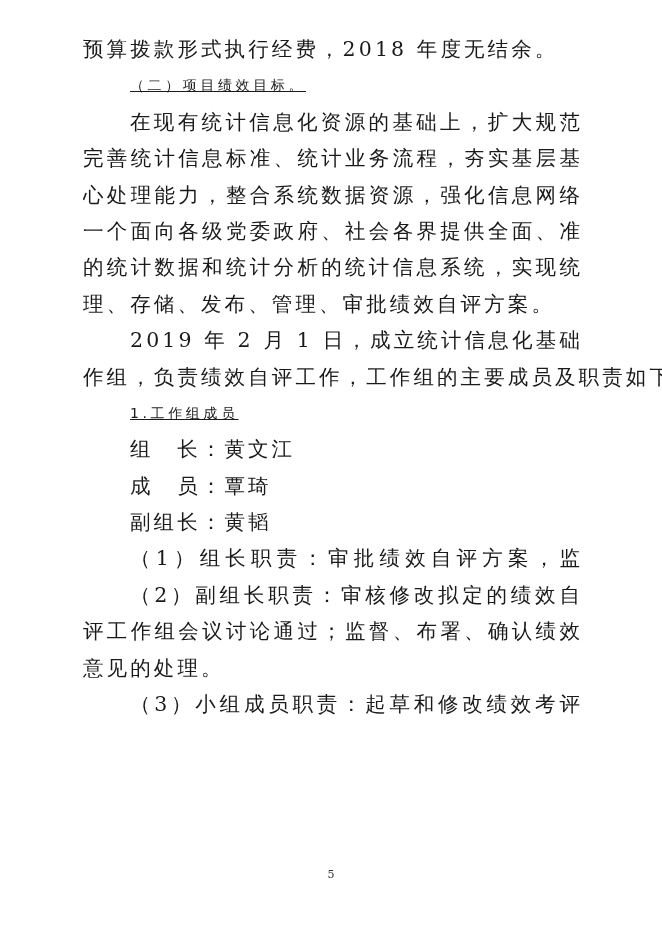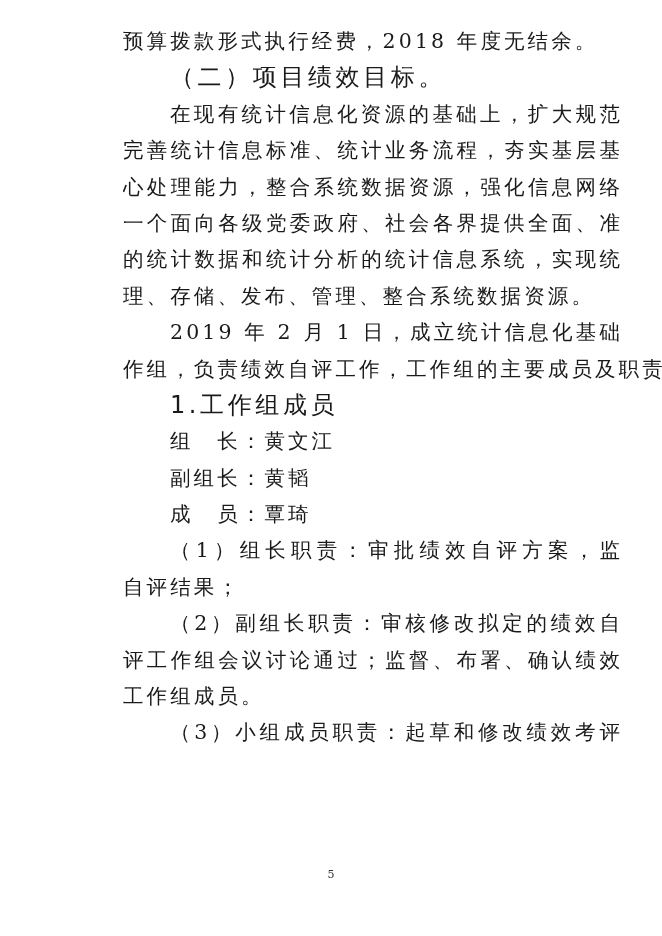--- a/index.html
+++ b/index.html
@@ -11,23 +11,22 @@
       width: 662px;
       height: 936px;
       position: relative;
       overflow: hidden;
       font-family: "DejaVu Serif", "Liberation Serif", serif;
       color: #1a1a1a;
     }
     .page {
       position: absolute;
       left: 83px;
-      top: 23px;
+      top: 31px;
       width: 500px;
-      margin-left: 40px;
     }
     .line {
       height: 36.4px;
       line-height: 36.4px;
       font-size: 20.5px;
       white-space: nowrap;
       letter-spacing: 3.1px;
     }
     .indent { padding-left: 47px; }
     .justify {
@@ -36,22 +35,23 @@
       white-space: normal;
       overflow: hidden;
     }
     .bold-heading {
       font-family: "DejaVu Sans", "Liberation Sans", sans-serif;
       font-weight: bold;
       letter-spacing: 2.4px;
     }
     .kai {
       font-family: "DejaVu Sans", "Liberation Sans", sans-serif;
-      font-size: 24px;
+      font-size: 14px;
       letter-spacing: 3.6px;
+      text-decoration: underline;
     }
     .page-number {
       position: absolute;
       left: 0;
       width: 662px;
       top: 868px;
       text-align: center;
       font-size: 11px;
       font-family: "DejaVu Serif", "Liberation Serif", serif;
       color: #333;
@@ -61,28 +61,27 @@
 <body>
 
 <div class="page">
   <div class="line">预算拨款形式执行经费，2018 年度无结余。</div>
   <div class="line indent kai">（二）项目绩效目标。</div>
   <div class="line indent justify">在现有统计信息化资源的基础上，扩大规范统计报表体系、</div>
   <div class="line justify">完善统计信息标准、统计业务流程，夯实基层基础建设，提升核</div>
   <div class="line justify">心处理能力，整合系统数据资源，强化信息网络安全，逐步建成</div>
   <div class="line justify">一个面向各级党委政府、社会各界提供全面、准确、及时、权威</div>
   <div class="line justify">的统计数据和统计分析的统计信息系统，实现统计数据采集、处</div>
-  <div class="line">理、存储、发布、管理、整合系统数据资源。</div>
+  <div class="line">理、存储、发布、管理、审批绩效自评方案。</div>
   <div class="line indent justify">2019 年 2 月 1 日，成立统计信息化基础建设项目绩效评价工</div>
   <div class="line">作组，负责绩效自评工作，工作组的主要成员及职责如下：</div>
   <div class="line indent kai">1.工作组成员</div>
   <div class="line indent">组　长：黄文江</div>
+  <div class="line indent">成　员：覃琦</div>
   <div class="line indent">副组长：黄韬</div>
-  <div class="line indent">成　员：覃琦</div>
   <div class="line indent justify">（1）组长职责：审批绩效自评方案，监督、检查、核实绩效</div>
-  <div class="line">自评结果；</div>
   <div class="line indent justify">（2）副组长职责：审核修改拟定的绩效自评方案，并提交考</div>
   <div class="line justify">评工作组会议讨论通过；监督、布署、确认绩效自评过程及反馈</div>
-  <div class="line">工作组成员。</div>
+  <div class="line">意见的处理。</div>
   <div class="line indent justify">（3）小组成员职责：起草和修改绩效考评方案报自评领导工</div>
 </div>
 
 <div class="page-number">5</div>
 
 </body></html>

